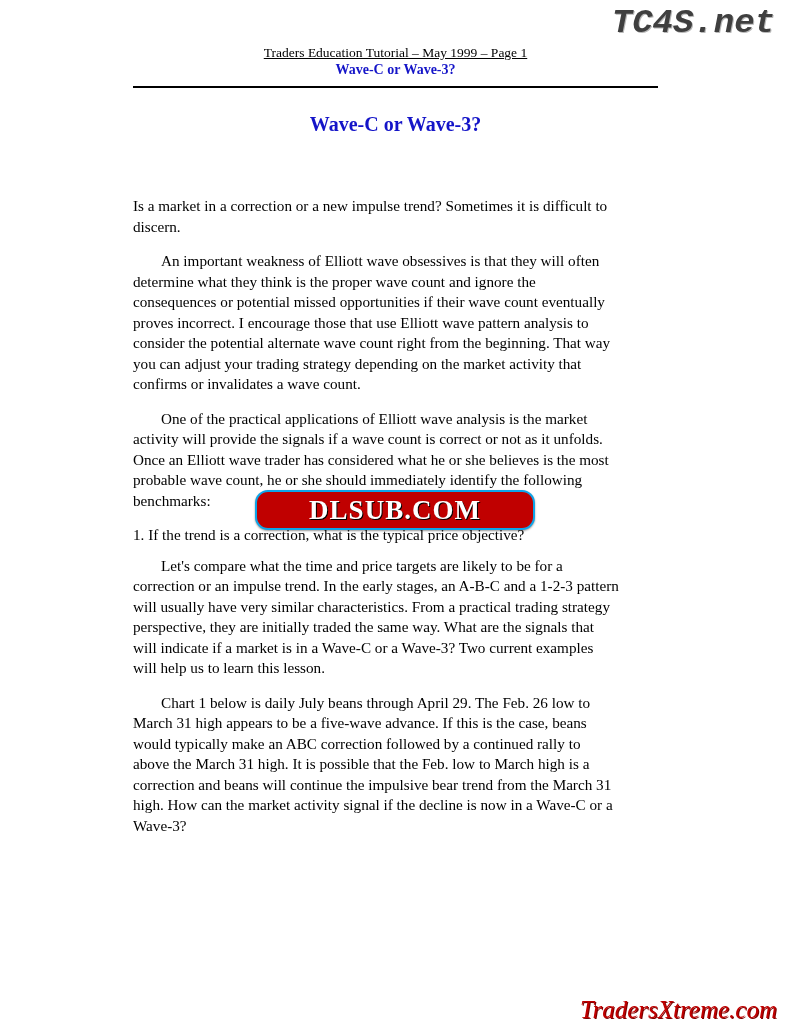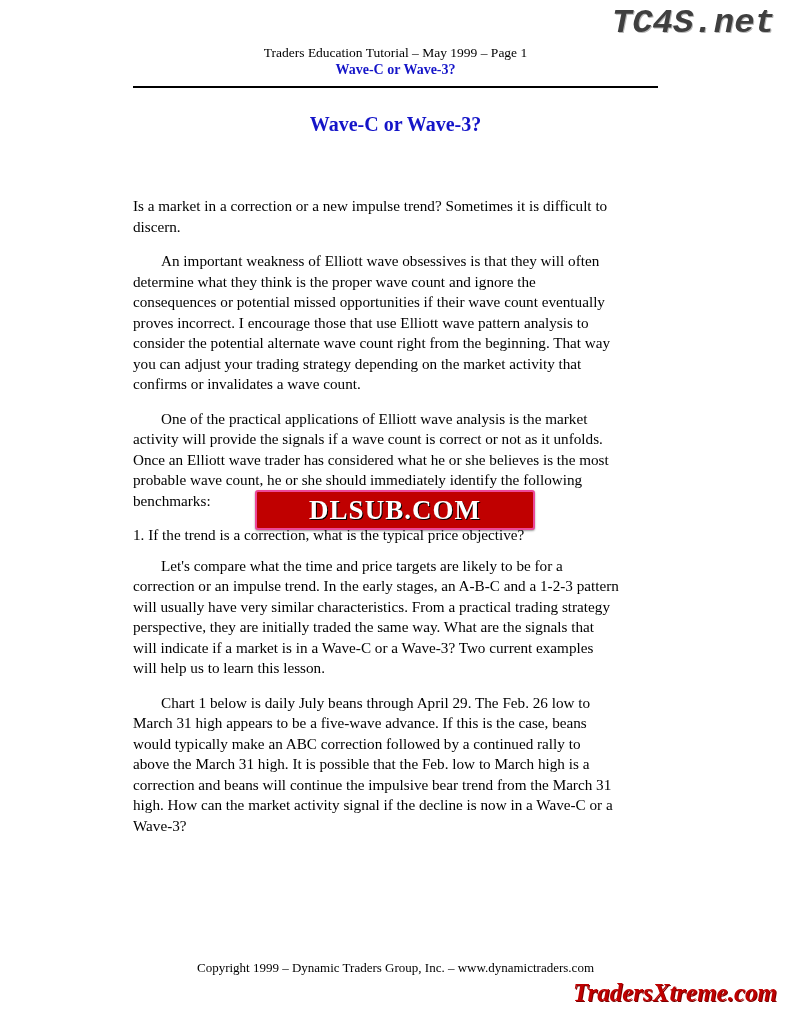--- a/index.html
+++ b/index.html
@@ -37,60 +37,61 @@
     text-shadow: 1px 1px 0 #b8b8b8;
   }
 
   .wm-center {
     position: absolute;
     top: 490px;
     left: 255px;
     width: 276px;
     height: 36px;
     background: #c00000;
-    border: 2px solid #ec4899;
-    border-radius: 3px;
+    border: 2px solid #0ea5e9;
+    border-radius: 13px;
     display: flex;
     align-items: center;
     justify-content: center;
     box-shadow: 0 1px 2px rgba(0,0,0,0.4);
   }
   .wm-center span {
     font-family: "Liberation Serif", "DejaVu Serif", serif;
     font-size: 27px;
     font-weight: bold;
     color: #ffffff;
     letter-spacing: 1px;
     text-shadow: 1px 1px 0 #000000;
   }
 
   .wm-bottom {
     position: absolute;
-    bottom: 17px;
+    bottom: 0;
     right: 14px;
     font-family: "Liberation Serif", "DejaVu Serif", serif;
     font-size: 25px;
-    font-weight: bold;
+    font-weight: normal;
     font-style: italic;
     color: #c00000;
     text-shadow: 1px 1px 0 #7a0000;
   }
 
   
   .header {
     position: absolute;
     top: 44px;
     left: 133px;
     width: 525px;
     text-align: center;
   }
   .header-line1 {
     font-size: 13.5px;
     color: #000000;
     line-height: 17px;
+    text-decoration: underline;
   }
   .header-line2 {
     font-size: 14px;
     font-weight: bold;
     color: #1414c8;
     line-height: 17px;
   }
   .header-rule {
     position: absolute;
     top: 86px;
@@ -173,17 +174,16 @@
     <p class="indent">One of the practical applications of Elliott wave analysis is the market activity will provide the signals if a wave count is correct or not as it unfolds. Once an Elliott wave trader has considered what he or she believes is the most probable wave count, he or she should immediately identify the following benchmarks:</p>
     <p class="tight">1. If the trend is a correction, what is the typical price objective?</p>
     <p class="indent">Let's compare what the time and price targets are likely to be for a correction or an impulse trend. In the early stages, an A-B-C and a 1-2-3 pattern will usually have very similar characteristics. From a practical trading strategy perspective, they are initially traded the same way. What are the signals that will indicate if a market is in a Wave-C or a Wave-3? Two current examples will help us to learn this lesson.</p>
     <p class="indent">Chart 1 below is daily July beans through April 29. The Feb. 26 low to March 31 high appears to be a five-wave advance. If this is the case, beans would typically make an ABC correction followed by a continued rally to above the March 31 high. It is possible that the Feb. low to March high is a correction and beans will continue the impulsive bear trend from the March 31 high. How can the market activity signal if the decline is now in a Wave-C or a Wave-3?</p>
   </div>
 
   <div class="wm-center">
     <span>DLSUB.COM</span>
   </div>
 
-  <div class="footer">Copyright 1999 – Dynamic Traders Group, Inc. – www.dynamictraders.com</div>
 
   <div class="wm-bottom">TradersXtreme.com</div>
 
 </div>
 
 </body></html>

